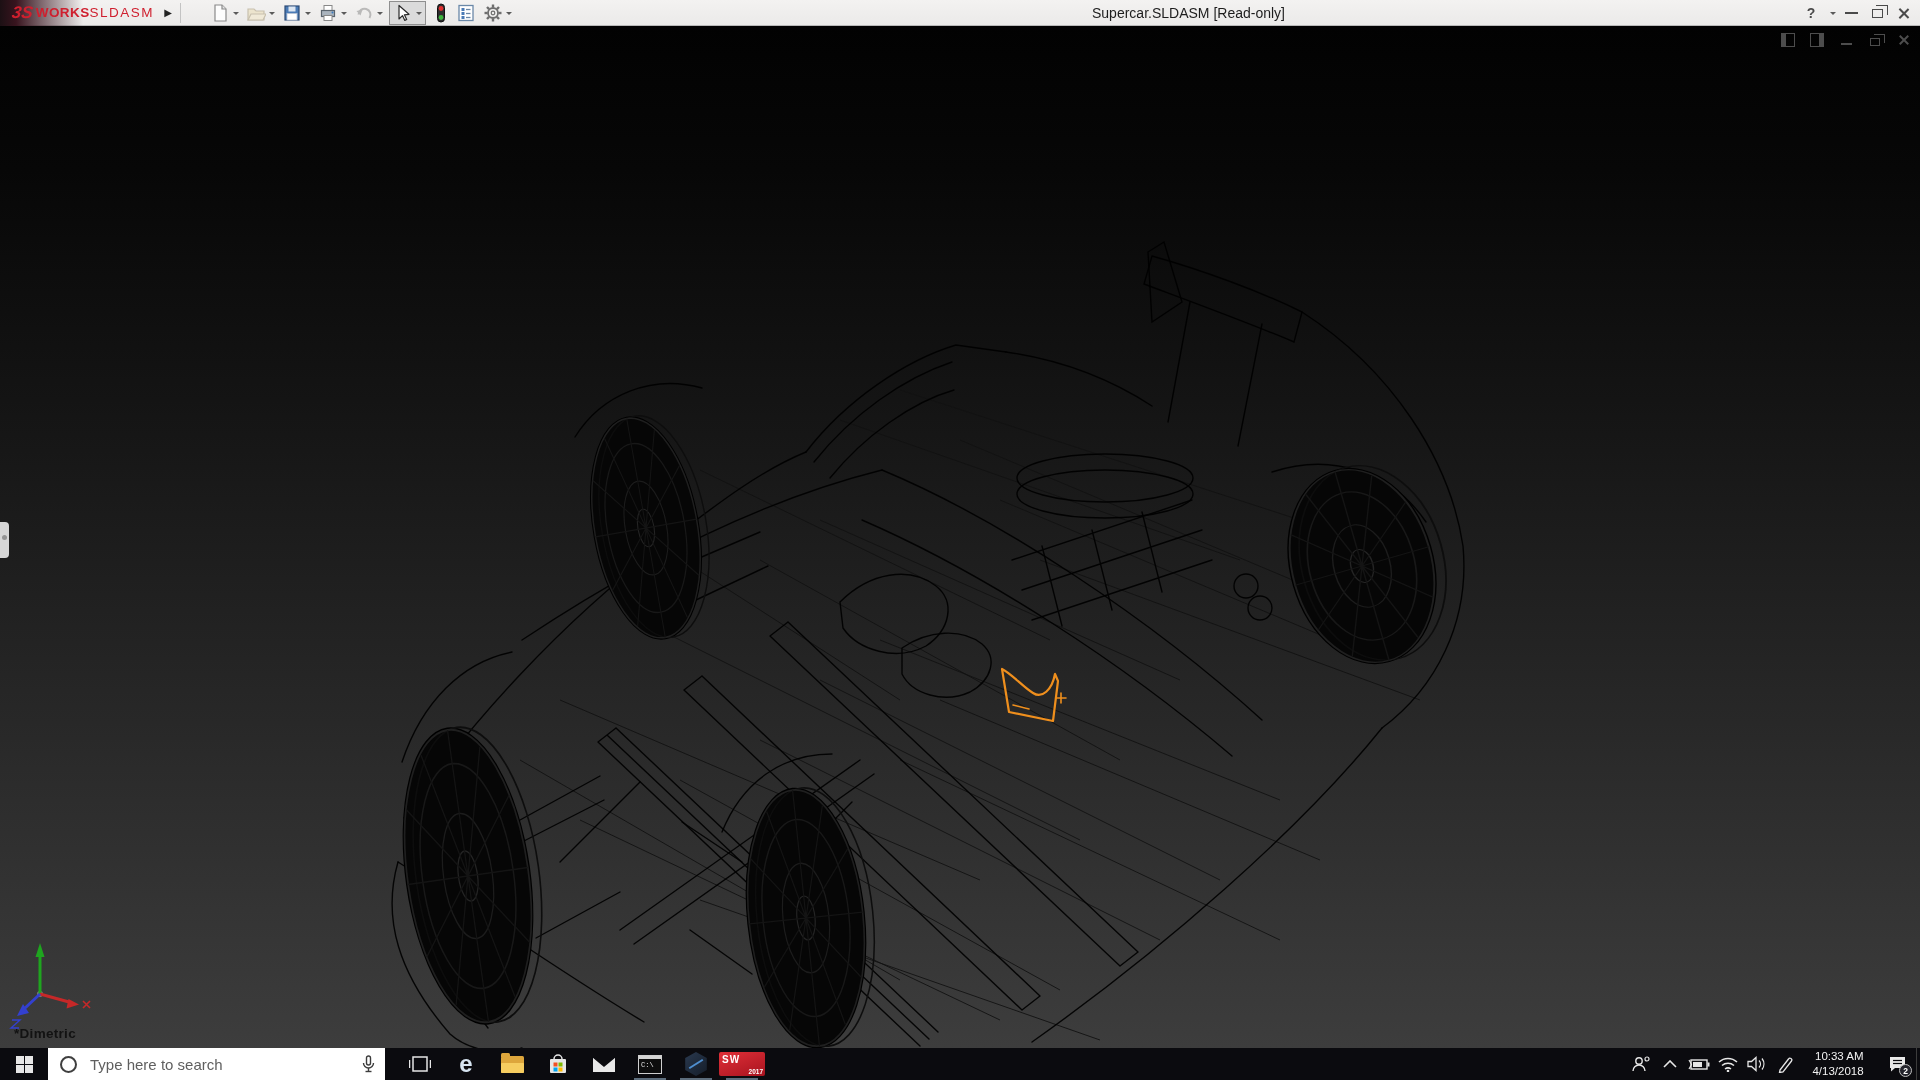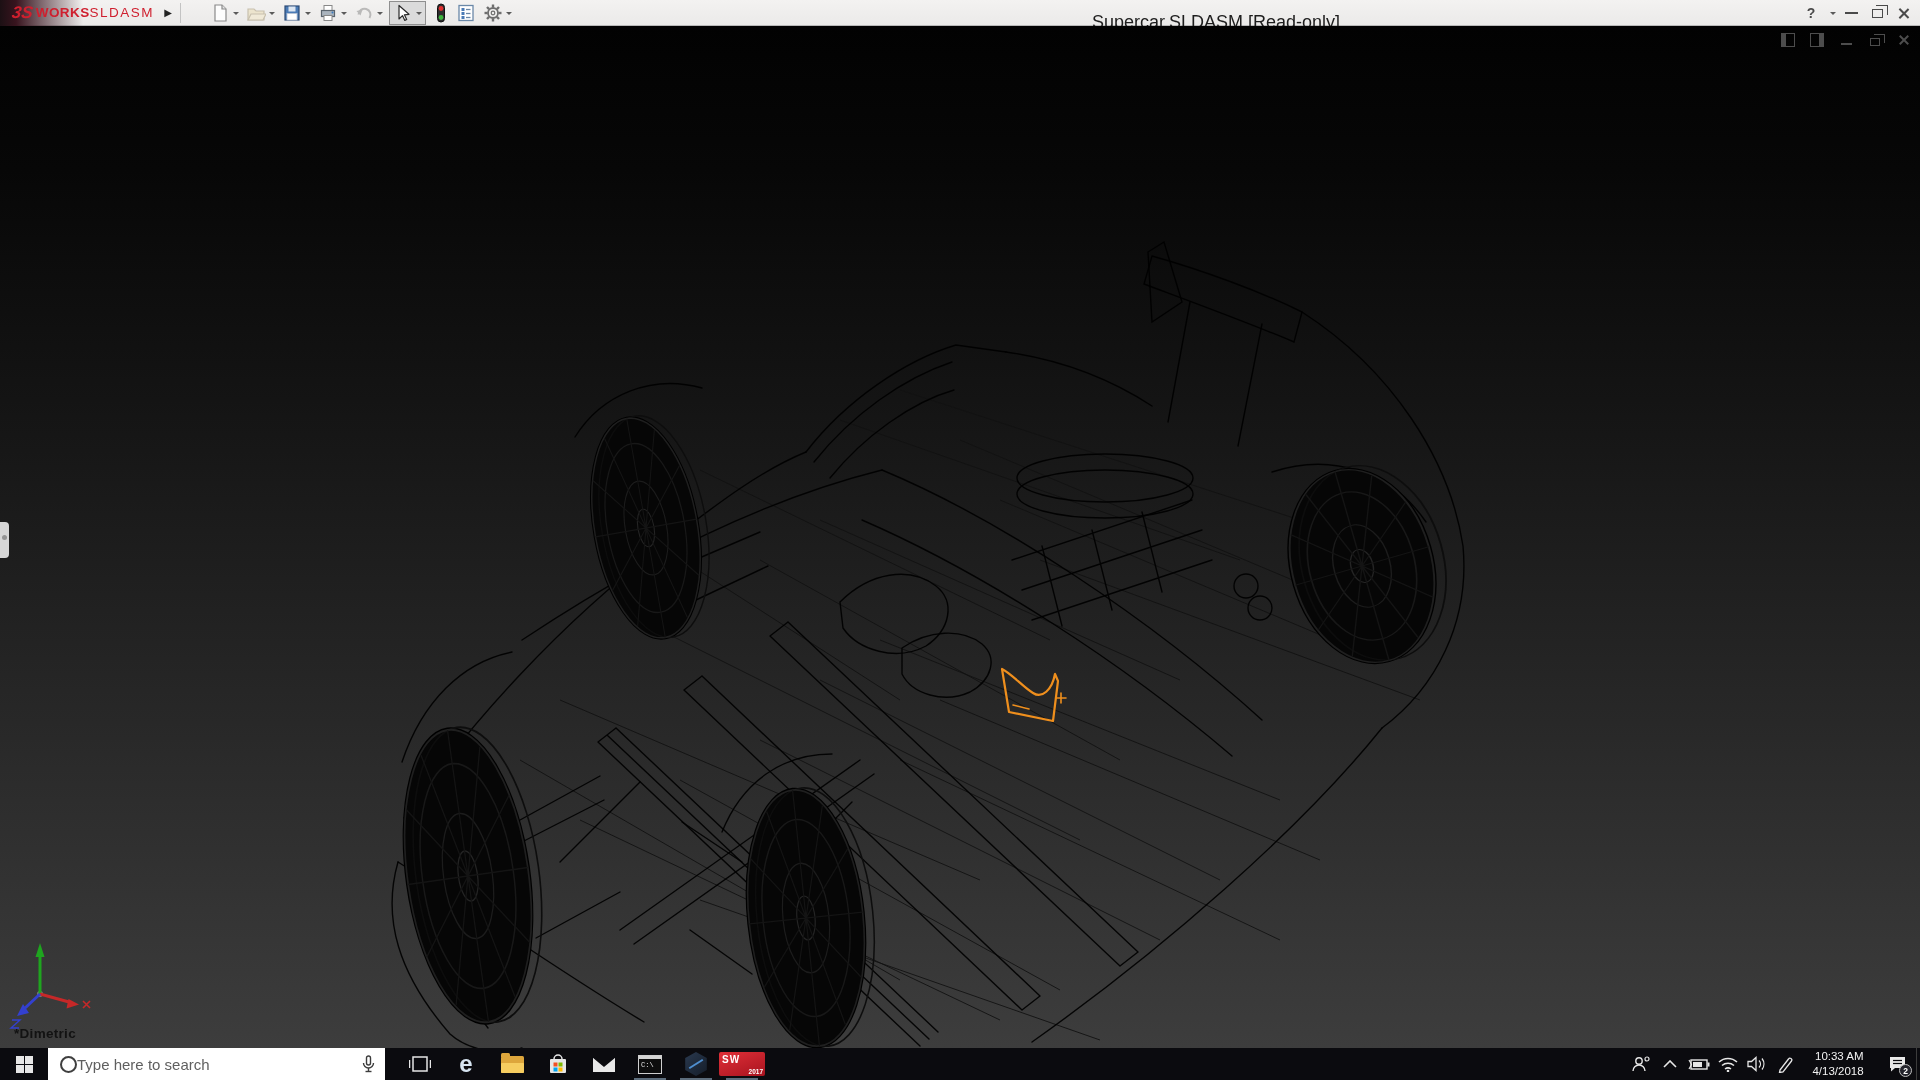--- a/index.html
+++ b/index.html
@@ -20,22 +20,22 @@
                 font-size:10px; line-height:22px; cursor:default; }
   .vsep { width:1px; height:20px; background:#c3c3c3; margin:0 4px; }
   .tools { display:flex; align-items:center; margin-left:24px; height:26px; }
   .tool { display:flex; align-items:center; margin-right:5px; height:24px; padding:0 1px; }
   .tool svg { display:block; }
   .tool.dim svg { opacity:.45; }
   .caret { width:0; height:0; border:3.5px solid transparent; border-top-color:#5a5a5a;
            margin-left:3px; margin-top:4px; }
   .select-box { display:flex; align-items:center; background:#dbdbdb; border:1px solid #8f8f8f;
                 height:24px; padding:0 3px; margin-right:6px; }
-  .apptitle { position:absolute; left:1092px; top:9px; height:26px; line-height:26px;
-              font-size:18px; color:#1d1d1d; }
+  .apptitle { position:absolute; left:1092px; top:0; height:26px; line-height:26px;
+              font-size:14px; color:#1d1d1d; }
   .win-controls { position:absolute; right:4px; top:0; height:26px; display:flex; align-items:center; }
   .wc { width:26px; height:26px; display:flex; align-items:center; justify-content:center; color:#4a4a4a; }
   .help-glyph { font-size:14px; font-weight:bold; color:#4a4a4a; }
   .wc-min { width:13px; height:2px; background:#4a4a4a; }
   .wc-restore { position:relative; width:11px; height:9px; border:1.5px solid #4a4a4a; background:transparent; }
   .wc-restore::before { content:''; position:absolute; left:3px; top:-5px; width:11px; height:9px;
                         border:1.5px solid #4a4a4a; border-bottom:none; border-left:none; }
   .wc-close { position:relative; width:13px; height:13px; }
   .wc-close::before,.wc-close::after { content:''; position:absolute; left:6px; top:0; width:1.8px; height:13px; background:#4a4a4a; }
   .wc-close::before { transform:rotate(45deg); } .wc-close::after { transform:rotate(-45deg); }
@@ -62,21 +62,21 @@
   .side-tab .dot { position:absolute; left:2px; top:13px; width:5px; height:5px; border-radius:50%; background:#949494; }
   .view-label { position:absolute; left:14px; top:1000px; font-size:13.5px; color:#121212; letter-spacing:.3px; }
 
   
   .taskbar { position:absolute; left:0; top:1048px; width:1920px; height:32px; background:#0b0b0f;
              display:flex; align-items:stretch; }
   .start { width:48px; display:flex; align-items:center; justify-content:center; background:transparent; border:none; }
   .searchbox { width:337px; background:#ffffff; display:flex; align-items:center; padding:0 10px 0 12px; }
   .cortana-ring { width:17px; height:17px; border:2.5px solid #3f3f3f; border-radius:50%; flex:none; }
   .searchbox input { flex:1; border:none; outline:none; background:transparent; font-size:15px;
-                     color:#4c1d95; font-family:"Liberation Sans",sans-serif; }
+                     color:#4c1d95; margin-left:13px; font-family:"Liberation Sans",sans-serif; }
   .searchbox input::placeholder { color:#5f5f5f; opacity:1; }
   .apps { display:flex; align-items:stretch; margin-left:12px; }
   .tb-btn { position:relative; width:46px; display:flex; align-items:center; justify-content:center;
             background:transparent; border:none; }
   .tb-btn.running::after { content:''; position:absolute; bottom:0; left:7px; right:7px; height:2px; background:#5d6d7c; }
   .edge-glyph { font-size:24px; font-weight:bold; color:#d7e5f2; line-height:1; }
   .folder-icon { position:relative; width:23px; height:17px; }
   .folder-back { position:absolute; inset:0; background:#dda63c; border-radius:1.5px; }
   .folder-back::before { content:''; position:absolute; left:0; top:-3px; width:9px; height:4px; background:#dda63c; border-radius:1.5px 1.5px 0 0; }
   .folder-front { position:absolute; left:0; bottom:0; width:23px; height:10px; background:#f6cd60; border-radius:1px; }

